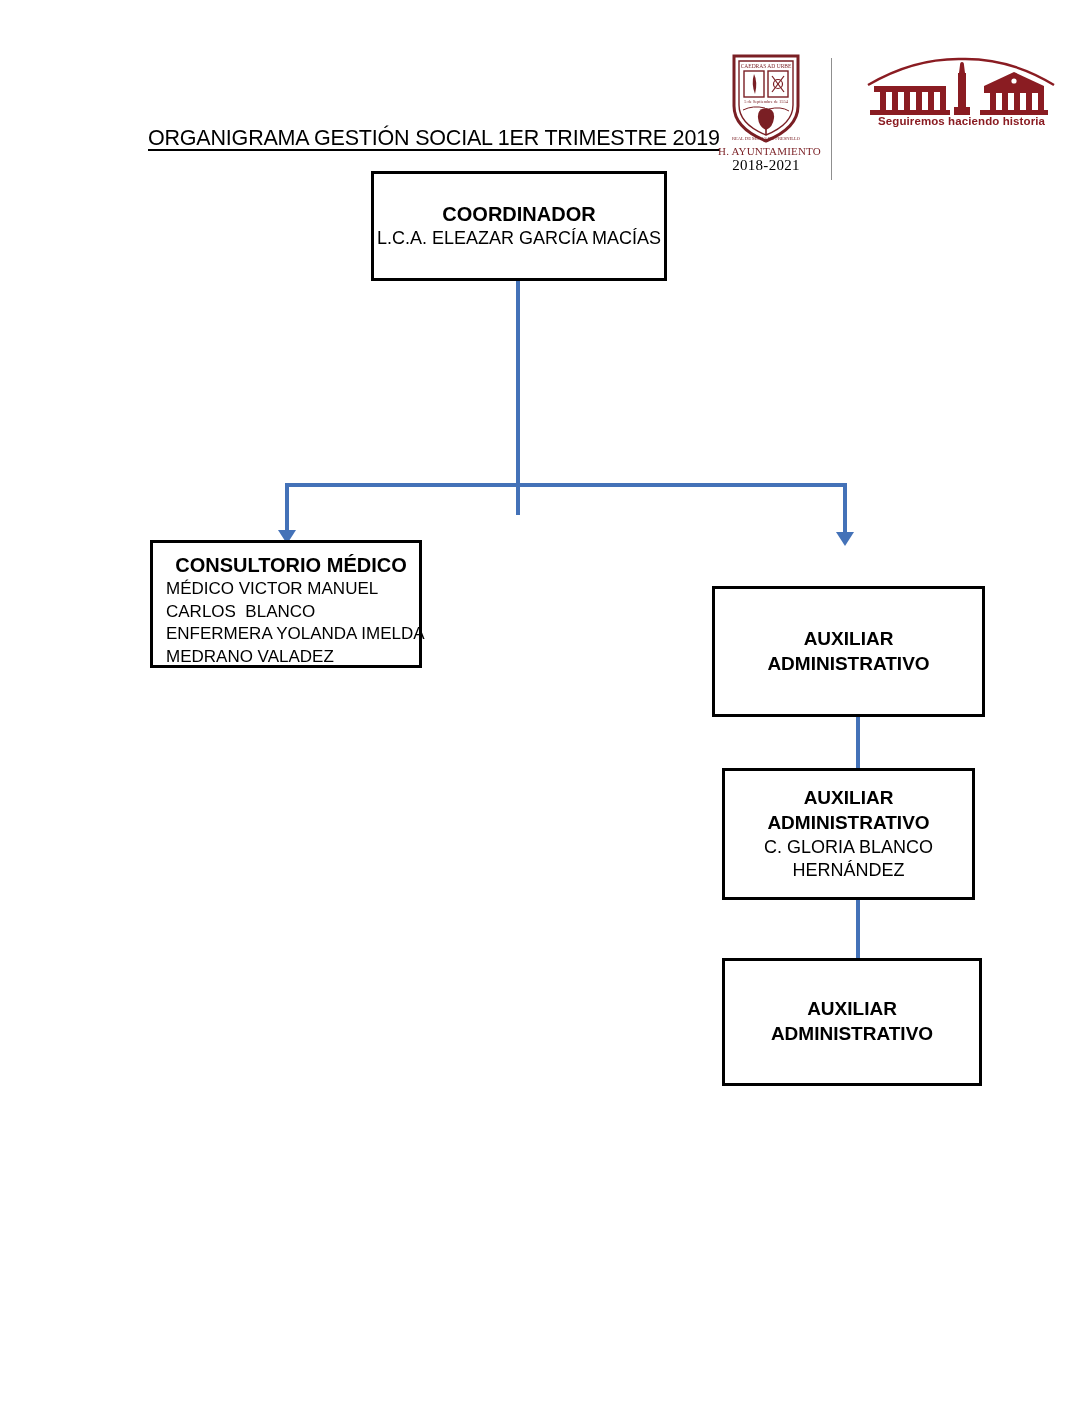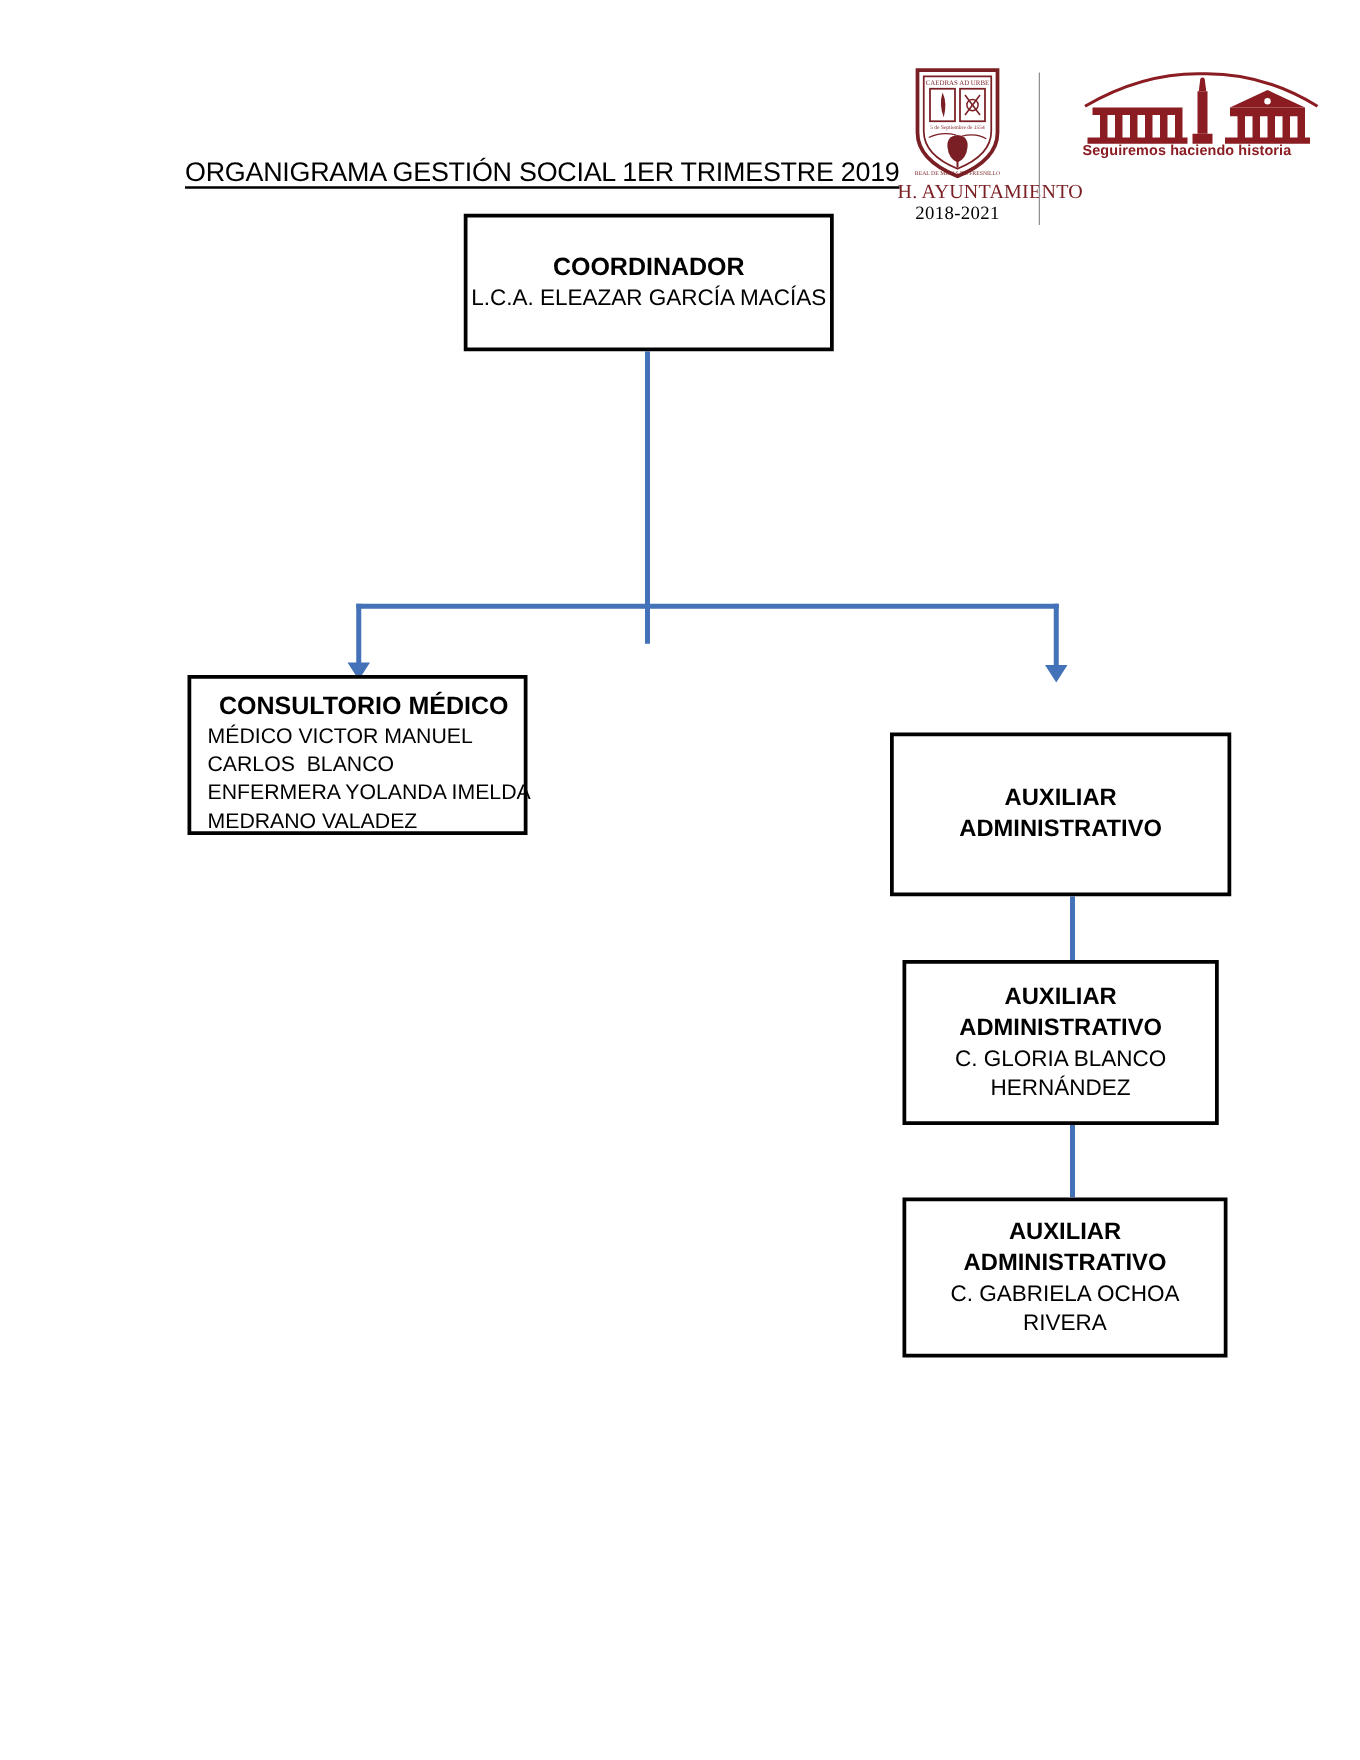--- a/index.html
+++ b/index.html
@@ -31,21 +31,21 @@
 
   .logo-area { position: absolute; left: 706px; top: 48px; width: 360px; height: 140px; }
 
   .shield-wrap {
     position: absolute; left: 12px; top: 4px;
     width: 96px; text-align: center;
   }
   .shield-svg { display: block; margin: 0 auto; }
   .shield-caption1 {
     font-family: "Liberation Serif", serif;
-    font-size: 16px; color: #7a1f24; letter-spacing: 0.2px;
+    font-size: 11px; color: #7a1f24; letter-spacing: 0.2px;
     margin-top: 1px; white-space: nowrap;
   }
   .shield-caption2 {
     font-family: "Liberation Serif", serif;
     font-size: 15px; color: #000000; letter-spacing: 0.3px;
   }
 
   .logo-divider {
     position: absolute; left: 125px; top: 10px;
     width: 1px; height: 122px; background: #8f8f8f;
@@ -54,21 +54,21 @@
   .fresnillo-wrap { position: absolute; left: 160px; top: 8px; width: 196px; }
   .fresnillo-mark { display: block; }
   .fresnillo-name {
     font-family: "Liberation Serif", serif;
     font-size: 40px; font-weight: normal; color: #8a1c22;
     letter-spacing: 0px; line-height: 0.95; margin-top: -2px;
     white-space: nowrap;
   }
   .fresnillo-tag {
     font-size: 11.5px; color: #8a1c22; font-weight: bold;
-    letter-spacing: 0.1px; margin-top: -3px; 
+    letter-spacing: 0.1px; margin-top: -3px; margin-left: 12px;
     white-space: nowrap;
   }
 
   
   .org-box {
     position: absolute;
     border: 3px solid #000000;
     background: #ffffff;
     display: flex;
     flex-direction: column;
@@ -221,16 +221,15 @@
   <div class="org-box" id="box-aux2">
     <div class="box-title">AUXILIAR</div>
     <div class="box-title">ADMINISTRATIVO</div>
     <div class="box-person">C. GLORIA BLANCO</div>
     <div class="box-person">HERNÁNDEZ</div>
   </div>
 
   <div class="org-box" id="box-aux3">
     <div class="box-title">AUXILIAR</div>
     <div class="box-title">ADMINISTRATIVO</div>
-    <div class="box-person">C. GABRIELA OCHOA RIVERA</div>
   </div>
 
 </div>
 
 </body></html>

